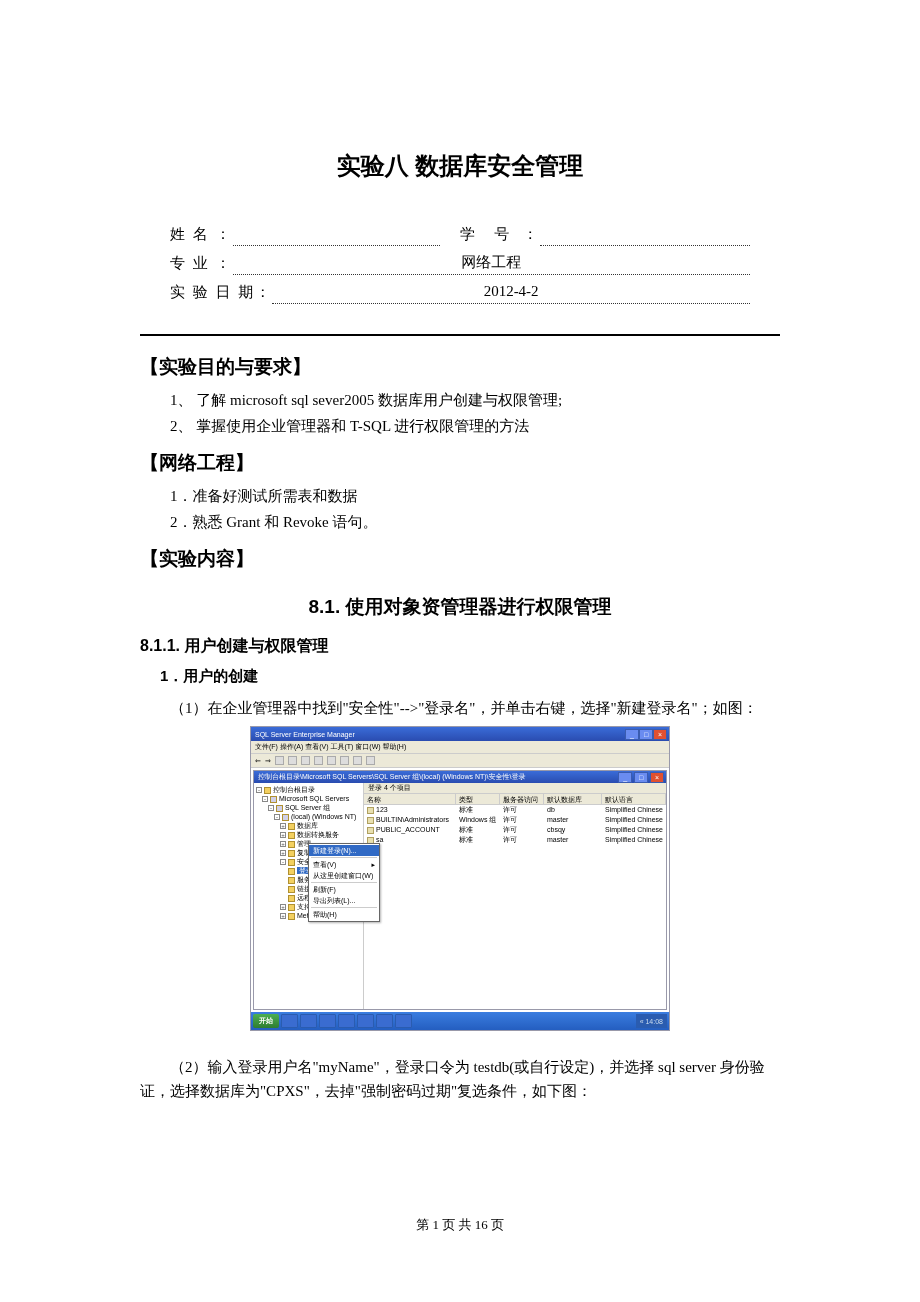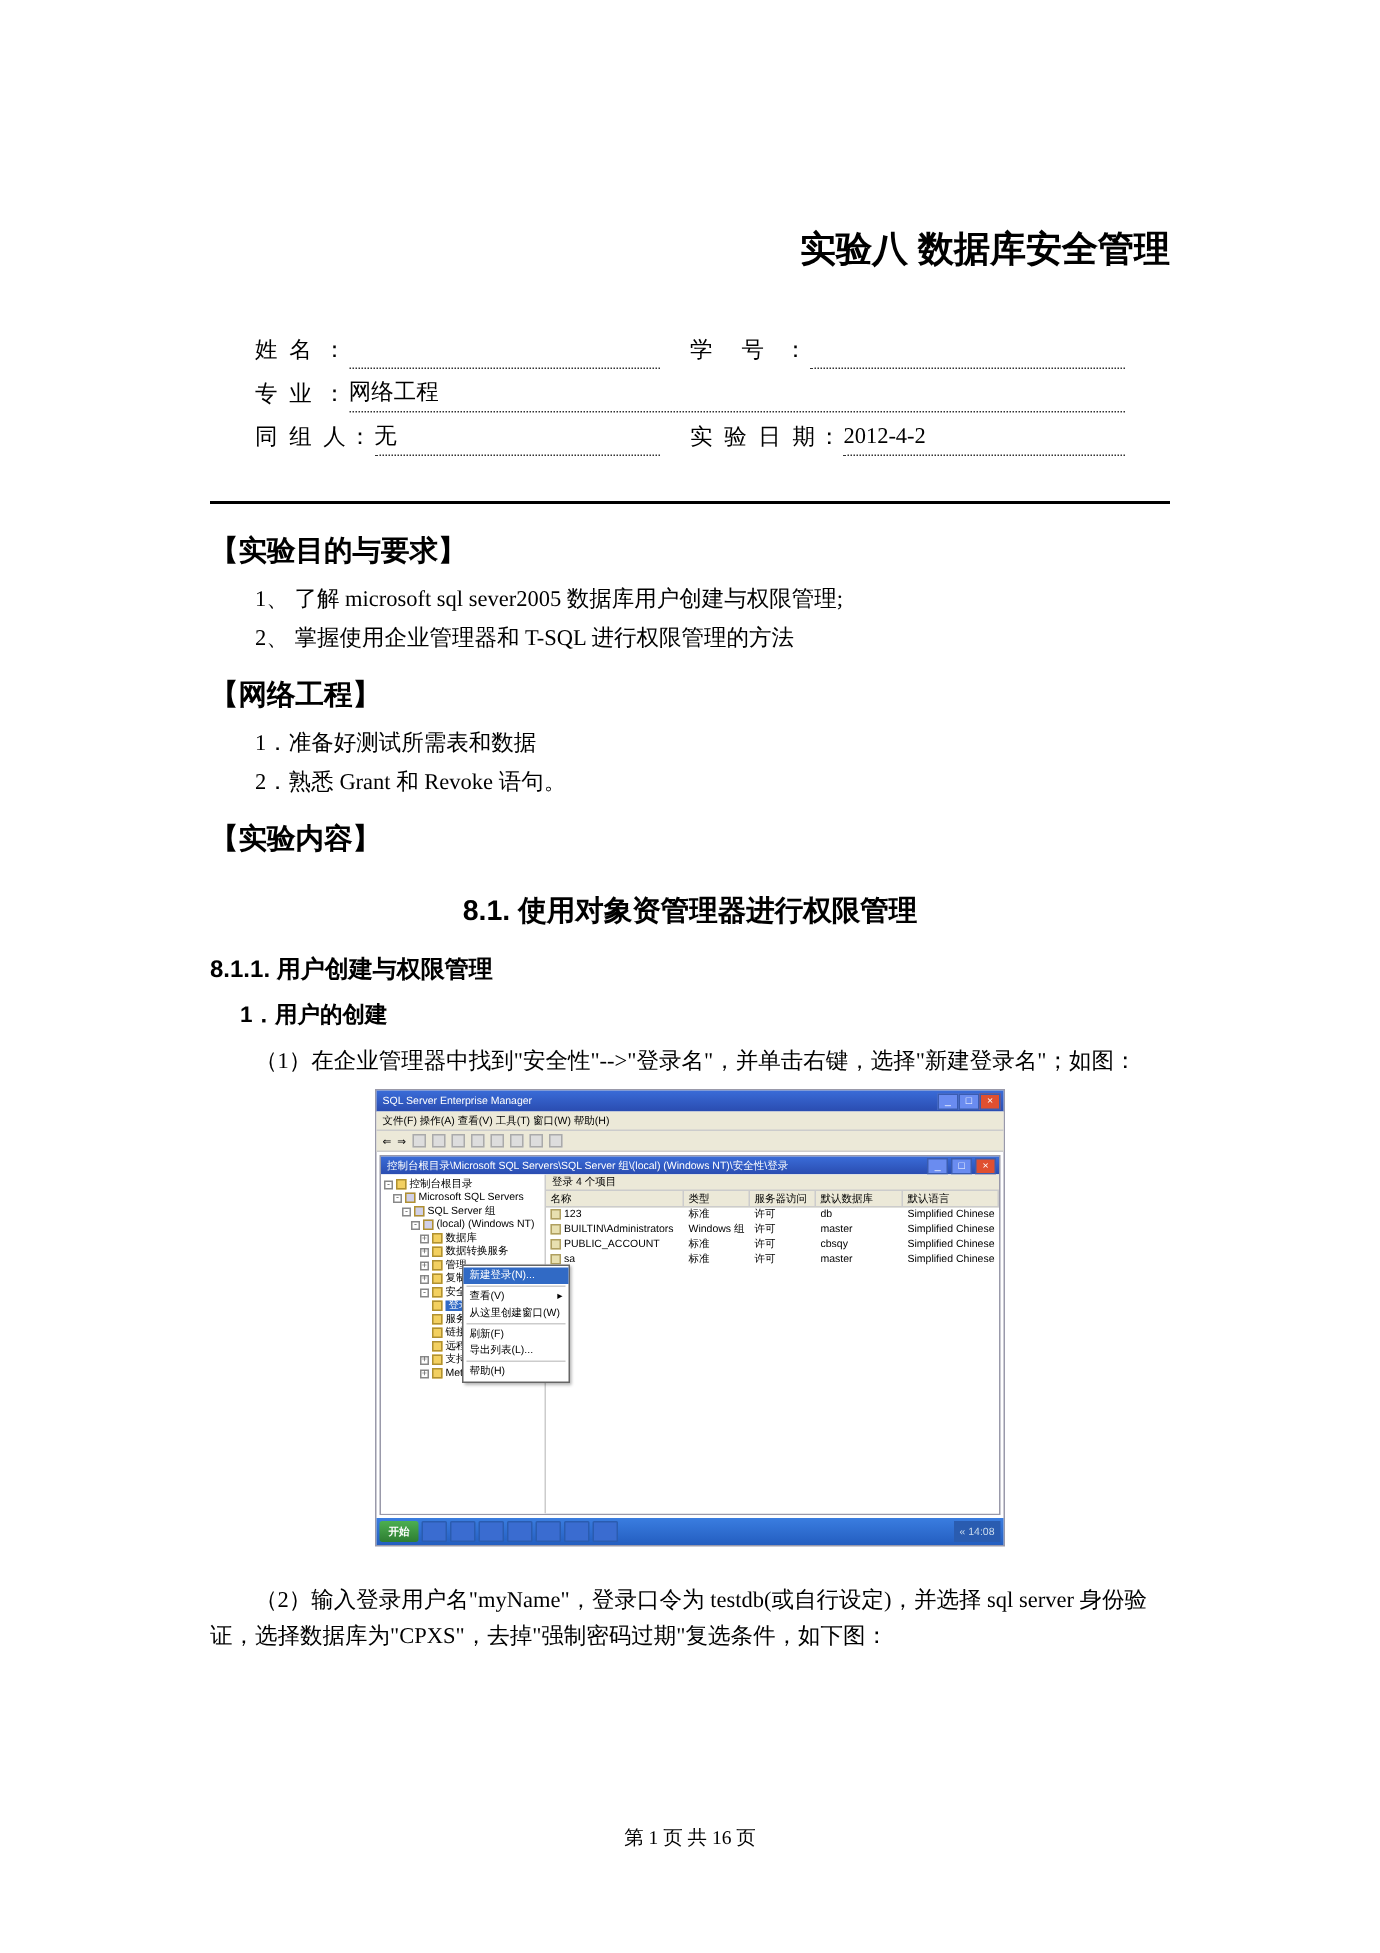--- a/index.html
+++ b/index.html
@@ -7,21 +7,21 @@
     width: 920px;
     height: 1302px;
     background: #fff;
     font-family: "SimSun", "宋体", serif;
     font-size: 15px;
     color: #000;
     position: relative;
     padding: 150px 140px 0 140px;
   }
   .title {
-    text-align: right;
+    text-align: center;
     font-family: "SimHei", "黑体", sans-serif;
     font-size: 24px;
     font-weight: bold;
     margin-bottom: 40px;
   }
   .info-block {
     padding: 0 30px 16px 30px;
   }
   .info-row {
     display: flex;
@@ -33,21 +33,21 @@
     flex: 1;
     align-items: flex-end;
   }
   .info-row .label {
     white-space: pre;
     letter-spacing: 2px;
   }
   .info-row .value {
     flex: 1;
     border-bottom: 1px dotted #333;
-    text-align: left;
+    text-align: center;
     min-height: 20px;
     margin-right: 20px;
   }
   .info-row .cell:last-child .value { margin-right: 0; }
   .hr-thick {
     border: none;
     border-top: 2.5px solid #000;
     margin: 10px 0 18px 0;
   }
   .section-header {
@@ -233,24 +233,20 @@
       <span class="value"></span>
     </div>
   </div>
   <div class="info-row">
     <div class="cell">
       <span class="label">专 业 ：</span>
       <span class="value">网络工程</span>
     </div>
   </div>
   <div class="info-row">
-    <div class="cell">
-      <span class="label">同 组 人：</span>
-      <span class="value">无</span>
-    </div>
     <div class="cell">
       <span class="label">实 验 日 期：</span>
       <span class="value">2012-4-2</span>
     </div>
   </div>
 </div>
 
 <hr class="hr-thick">
 
 <div class="section-header">【实验目的与要求】</div>

